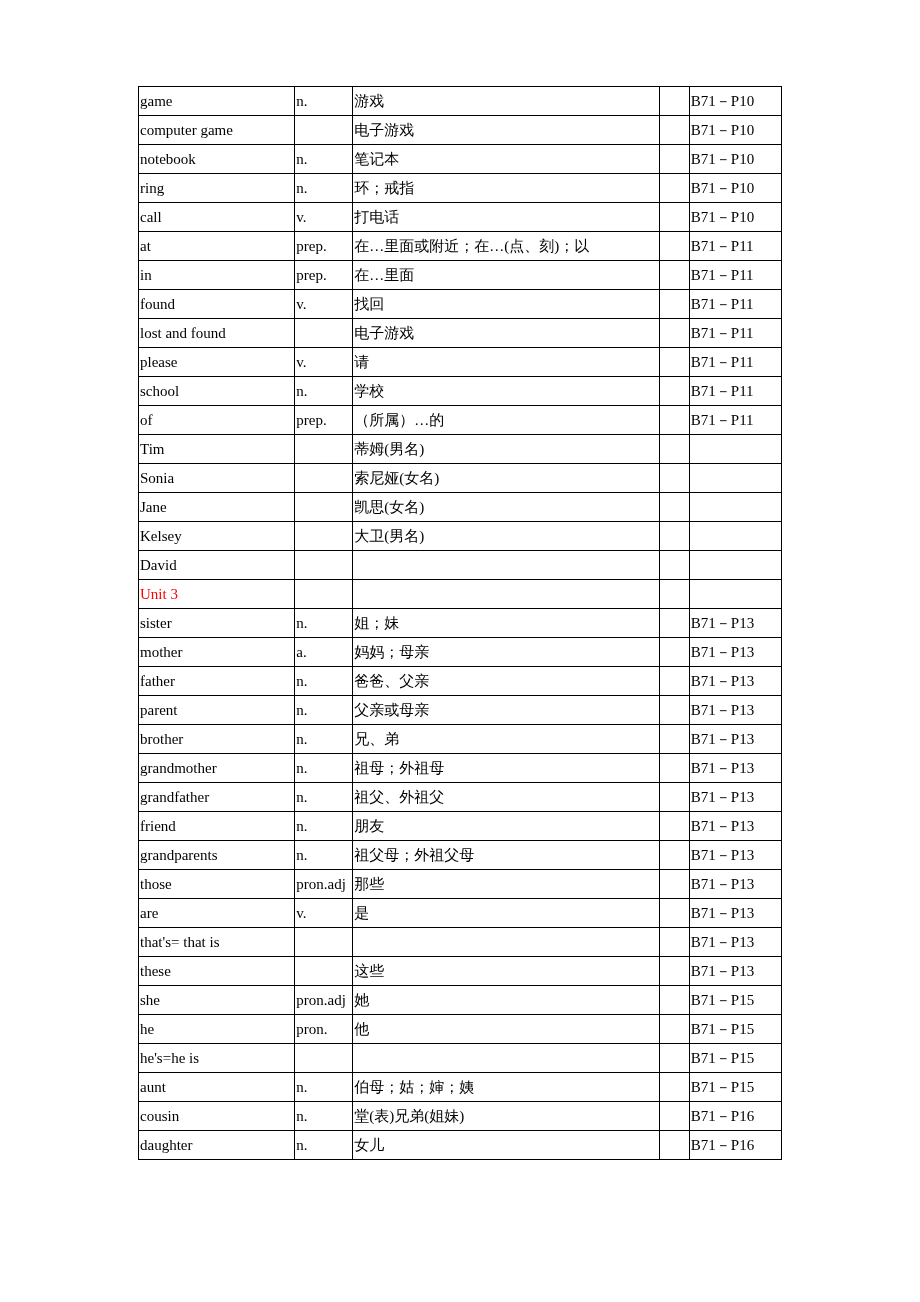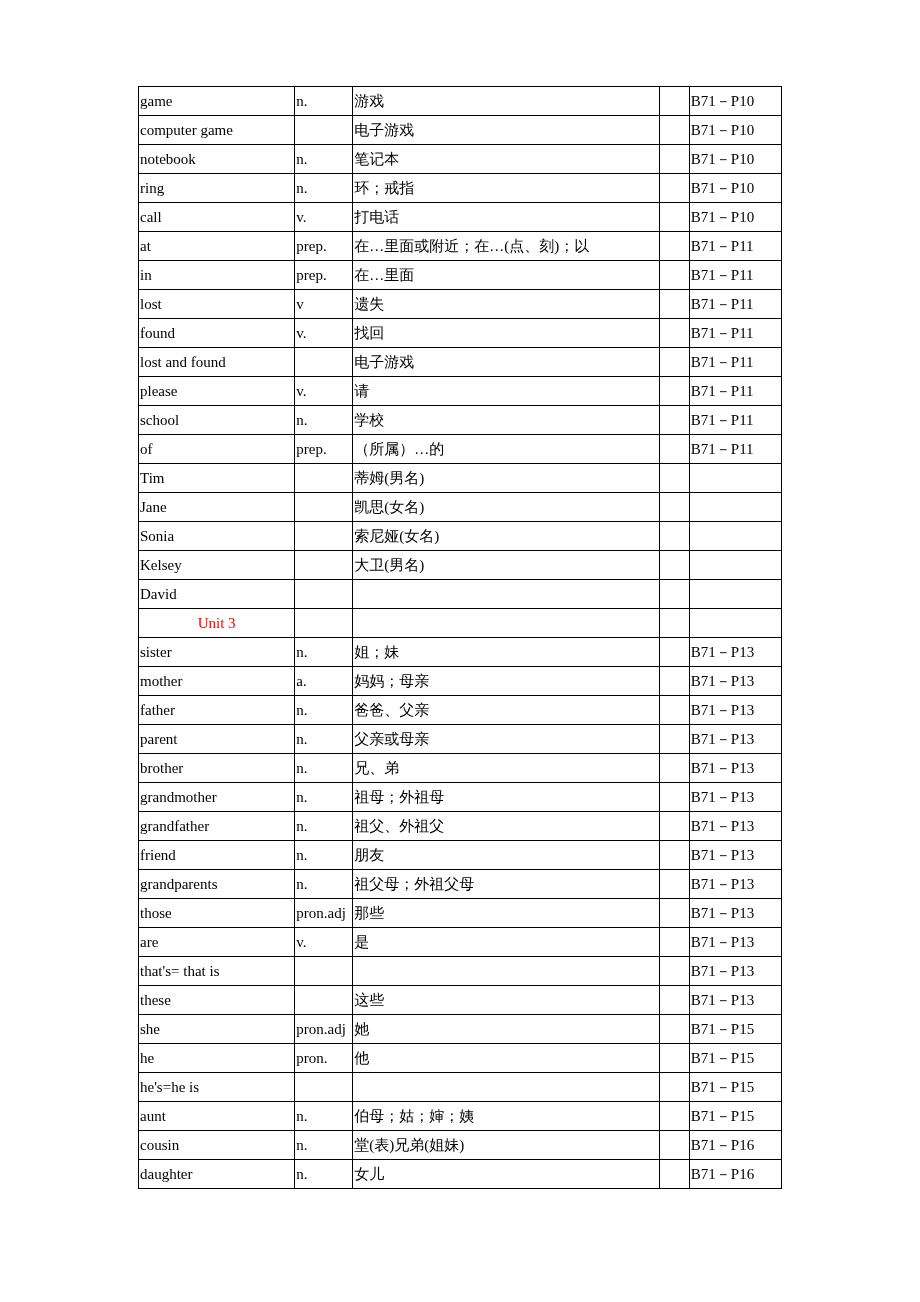--- a/index.html
+++ b/index.html
@@ -27,21 +27,21 @@
     padding: 2px 1px 2px 1px;
     vertical-align: top;
     line-height: 1.6;
     height: 22px;
   }
   col.c1 { width: 156px; }
   col.c2 { width: 58px; }
   col.c3 { width: 306px; }
   col.c4 { width: 30px; }
   col.c5 { width: 92px; }
-  .unit { color: #ff0000; text-align: center; }
+  .unit { color: #ff0000; }
 </style>
 </head>
 <body>
 
 <div class="page">
   <table>
     <colgroup>
       <col class="c1">
         <col class="c2">
         <col class="c3">
@@ -92,27 +92,20 @@
           <td>B71－P11</td>
         </tr>
         <tr>
           <td>in</td>
           <td>prep.</td>
           <td>在…里面</td>
           <td></td>
           <td>B71－P11</td>
         </tr>
         <tr>
-          <td>lost</td>
-          <td>v</td>
-          <td>遗失</td>
-          <td></td>
-          <td>B71－P11</td>
-        </tr>
-        <tr>
           <td>found</td>
           <td>v.</td>
           <td>找回</td>
           <td></td>
           <td>B71－P11</td>
         </tr>
         <tr>
           <td>lost and found</td>
           <td></td>
           <td>电子游戏</td>
@@ -141,30 +134,30 @@
           <td>B71－P11</td>
         </tr>
         <tr>
           <td>Tim</td>
           <td></td>
           <td>蒂姆(男名)</td>
           <td></td>
           <td></td>
         </tr>
         <tr>
+          <td>Sonia</td>
+          <td></td>
+          <td>索尼娅(女名)</td>
+          <td></td>
+          <td></td>
+        </tr>
+        <tr>
           <td>Jane</td>
           <td></td>
           <td>凯思(女名)</td>
-          <td></td>
-          <td></td>
-        </tr>
-        <tr>
-          <td>Sonia</td>
-          <td></td>
-          <td>索尼娅(女名)</td>
           <td></td>
           <td></td>
         </tr>
         <tr>
           <td>Kelsey</td>
           <td></td>
           <td>大卫(男名)</td>
           <td></td>
           <td></td>
         </tr>

